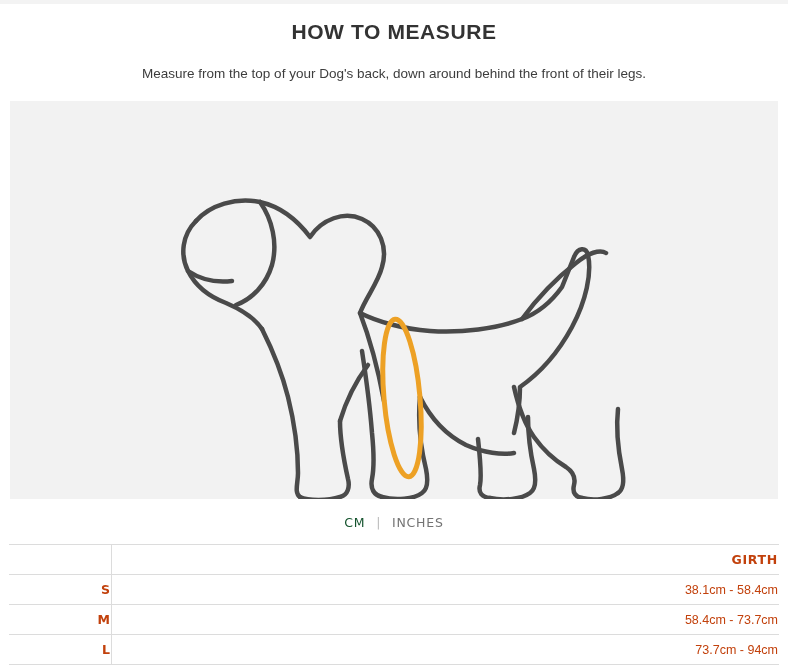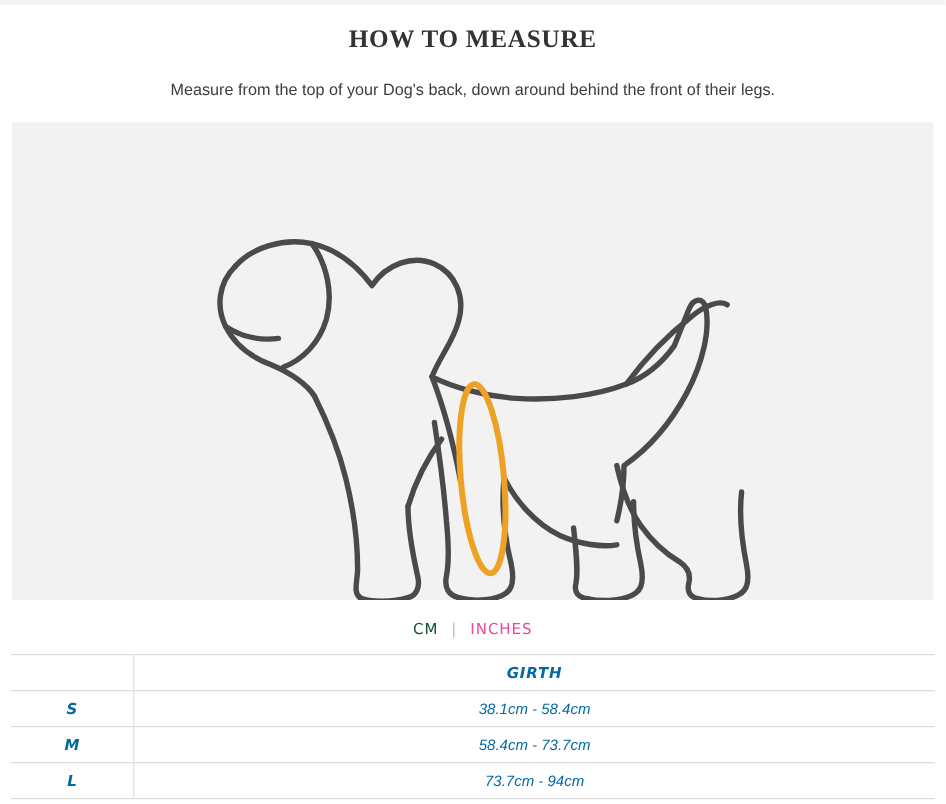--- a/index.html
+++ b/index.html
@@ -27,21 +27,21 @@
     width: 100%;
   }
   .title {
     text-align: center;
     font-size: 21px;
     font-weight: bold;
     letter-spacing: 0.6px;
     color: #333333;
     margin-top: 16px;
     margin-bottom: 0;
-    font-family: Liberation Serif, serif;
+    font-family: Liberation Sans, sans-serif;
   }
   .subtitle {
     text-align: center;
     font-size: 13.5px;
     color: #3d3d3d;
     margin-top: 22px;
     margin-bottom: 0;
     font-family: "Liberation Sans", sans-serif;
   }
   .illustration {
@@ -66,39 +66,38 @@
   }
   .unit-active {
     color: #14532d;
     cursor: pointer;
   }
   .unit-sep {
     color: #b9b9b9;
     margin: 0 6px;
   }
   .unit-inactive {
-    color: #ec4899;
+    color: #737373;
     cursor: pointer;
   }
   table.size-table {
     margin-top: 14px;
     border-collapse: collapse;
     width: 770px;
     margin-left: 9px;
     table-layout: fixed;
   }
   table.size-table th,
   table.size-table td {
     border: 1px solid #dcdcdc;
     height: 27px;
     font-size: 12.5px;
-    text-align: center;
-    color: #0369a1;
+    text-align: right;
+    color: #c2410c;
     font-family: "Liberation Sans", sans-serif;
-    font-style: italic;
   }
   table.size-table th.corner {
     width: 100px;
     border-left: none;
   }
   table.size-table th.girth-head {
     font-weight: bold;
     letter-spacing: 0.7px;
     font-family: "DejaVu Sans", sans-serif;
     font-size: 12.5px;

